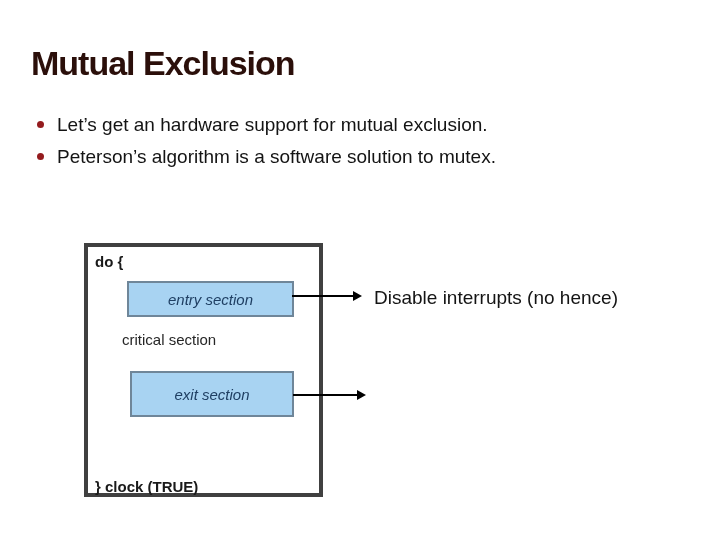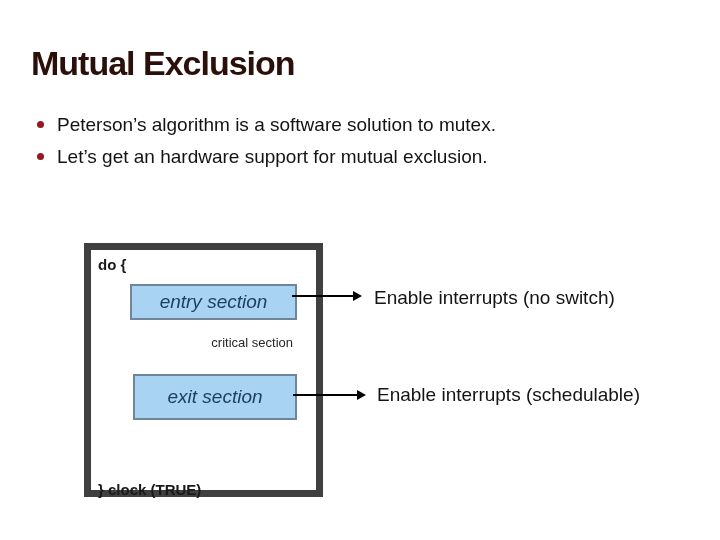--- a/index.html
+++ b/index.html
@@ -33,43 +33,43 @@
     position: absolute; left: 2px; top: 9px;
     width: 7px; height: 7px; border-radius: 50%;
     background: #941b1e;
   }
   .bullets .line { display: block; }
 
   
   .figure {
     position: absolute; left: 84px; top: 243px;
     width: 239px; height: 254px;
-    border: 7px solid #404040; background: #ffffff;
+    border: 4px solid #404040; background: #ffffff;
   }
   .code {
     position: absolute; left: 7px;
     font-size: 15px; font-weight: bold; color: #1a1a1a;
     white-space: nowrap; line-height: 19px;
   }
   .code.open  { top: 5px; }
   .code.close { top: 230px; }
   .bluebox {
     position: absolute;
     background: #a8d3f2;
     border: 2px solid #6f8699;
     display: flex; align-items: center; justify-content: center;
   }
   .bluebox span {
-    font-size: 19px; font-style: italic; color: #1f3f63;
+    font-size: 15px; font-style: italic; color: #1f3f63;
   }
   .bluebox.entry { left: 39px; top: 34px;  width: 167px; height: 36px; }
   .bluebox.exit  { left: 42px; top: 124px; width: 164px; height: 46px; }
   .plain {
-    position: absolute; text-align: right;
-    font-size: 13px; color: #262626; line-height: 18px;
+    position: absolute; text-align: left;
+    font-size: 15px; color: #262626; line-height: 18px;
   }
   .plain.critical  { left: 34px; top: 84px;  width: 168px; }
   .plain.remainder { left: 26px; top: 176px; width: 166px; font-style: italic; }
 
   
   .arrow { position: absolute; height: 2px; background: #000; }
   .arrow::after {
     content: ""; position: absolute; right: -9px; top: -4px;
     width: 0; height: 0;
     border-left: 9px solid #000;
@@ -89,25 +89,25 @@
 </head>
 <body>
 
 <div class="slide">
 
   <h1 class="title">Mutual Exclusion</h1>
 
   <ul class="bullets">
     <li>
       <span class="dot"></span>
-      <span class="line">Peterson’s algorithm is a software solution to mutex.</span>
+      <span class="line">Let’s get an hardware support for mutual exclusion.</span>
     </li>
     <li>
       <span class="dot"></span>
-      <span class="line">Let’s get an hardware support for mutual exclusion.</span>
+      <span class="line">Peterson’s algorithm is a software solution to mutex.</span>
     </li>
   </ul>
 
   <div class="figure">
     <div class="code open">do {</div>
 
     <div class="bluebox entry">
       <span>entry section</span>
     </div>
 
@@ -115,18 +115,17 @@
 
     <div class="bluebox exit">
       <span>exit section</span>
     </div>
 
 
     <div class="code close">} clock (TRUE)</div>
   </div>
 
   <div class="arrow a1"></div>
-  <div class="note n1">Enable interrupts (no switch)</div>
+  <div class="note n1">Disable interrupts (no hence)</div>
 
   <div class="arrow a2"></div>
-  <div class="note n2">Enable interrupts (schedulable)</div>
 
 </div>
 
 </body></html>

